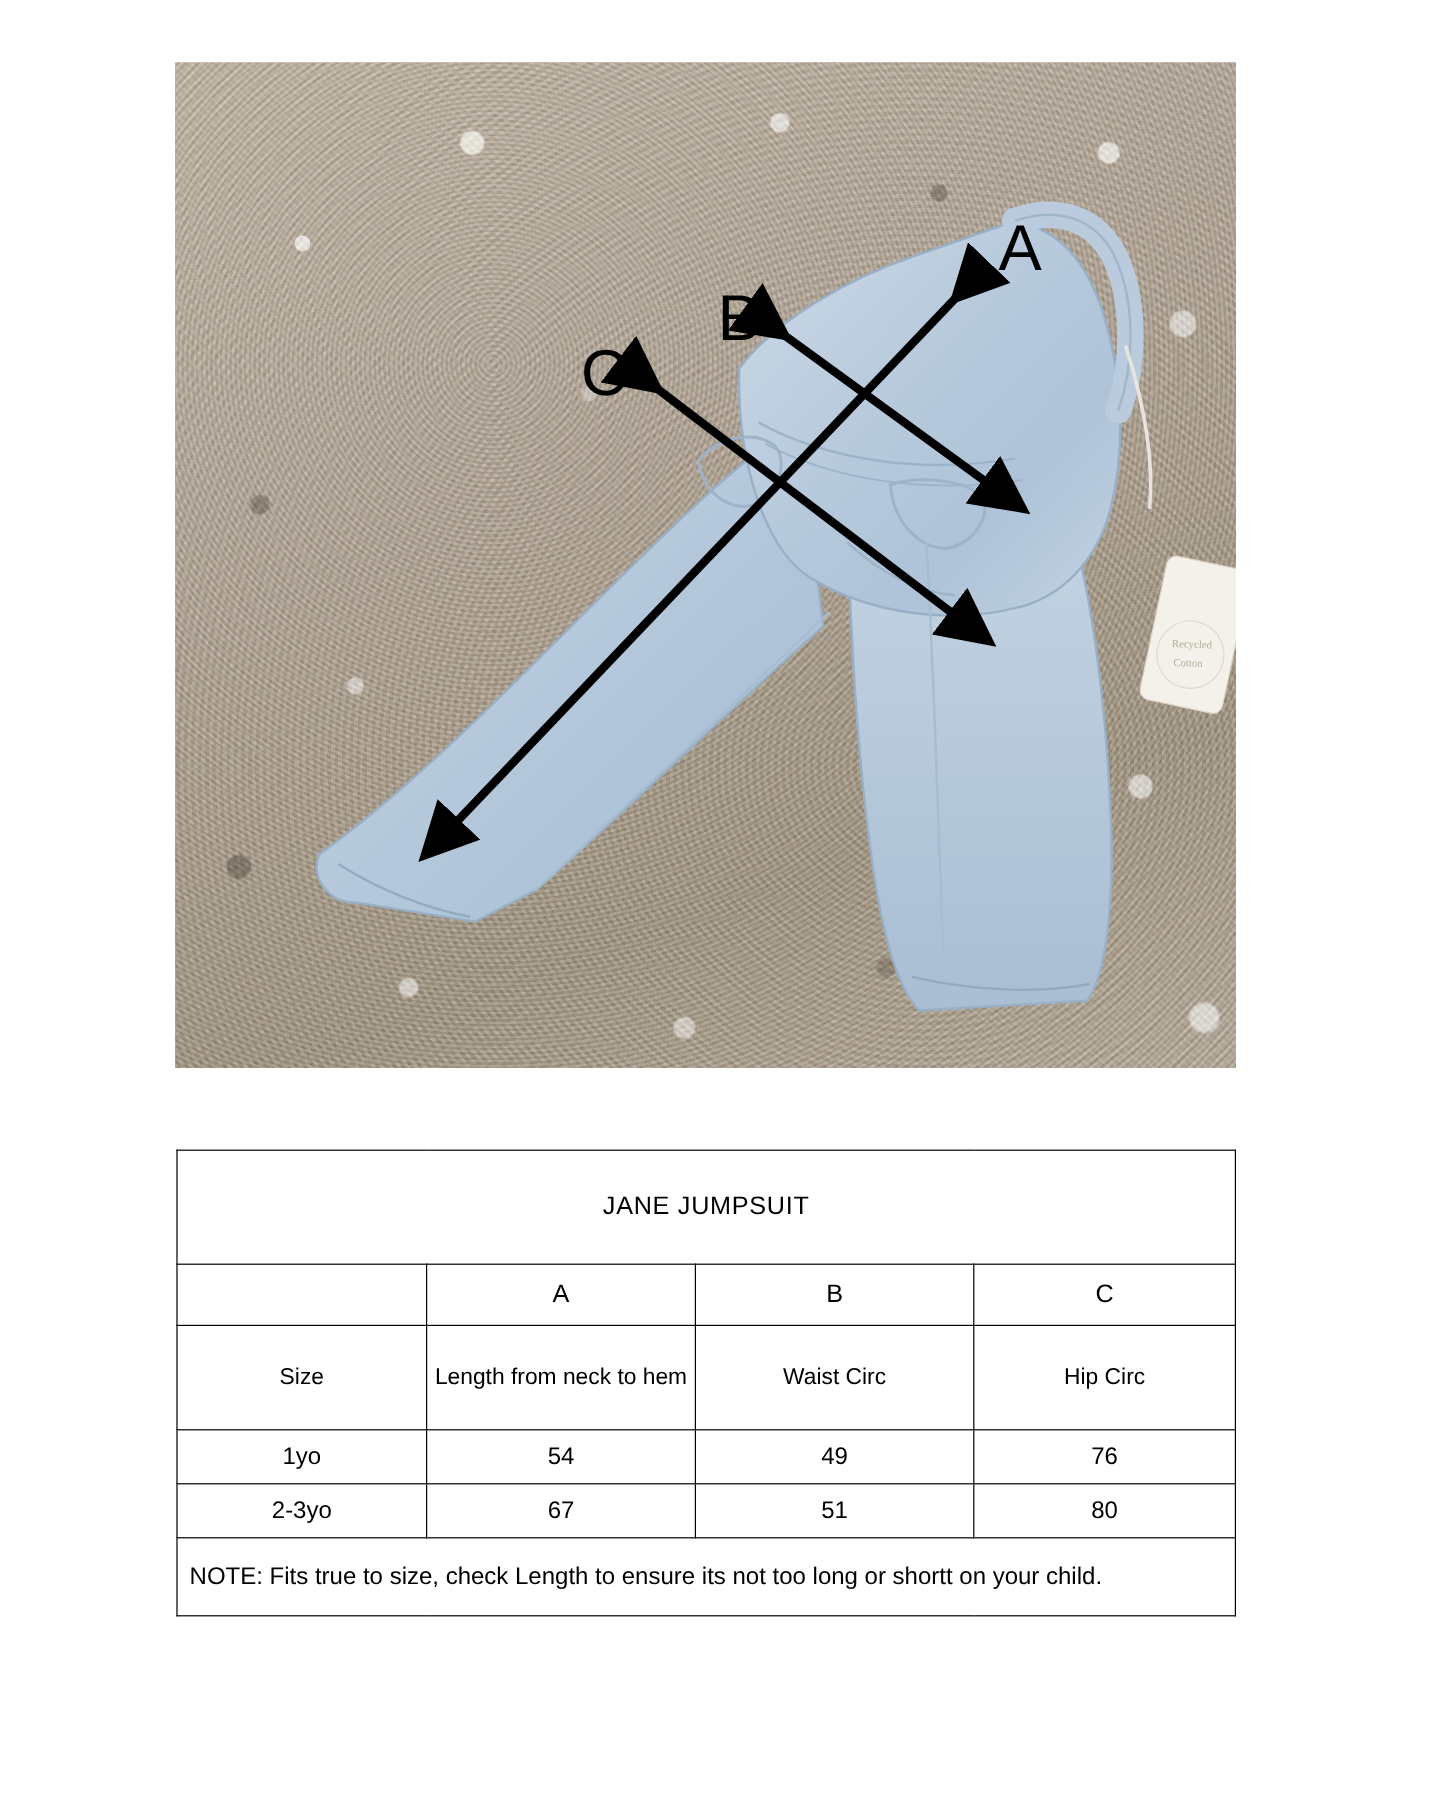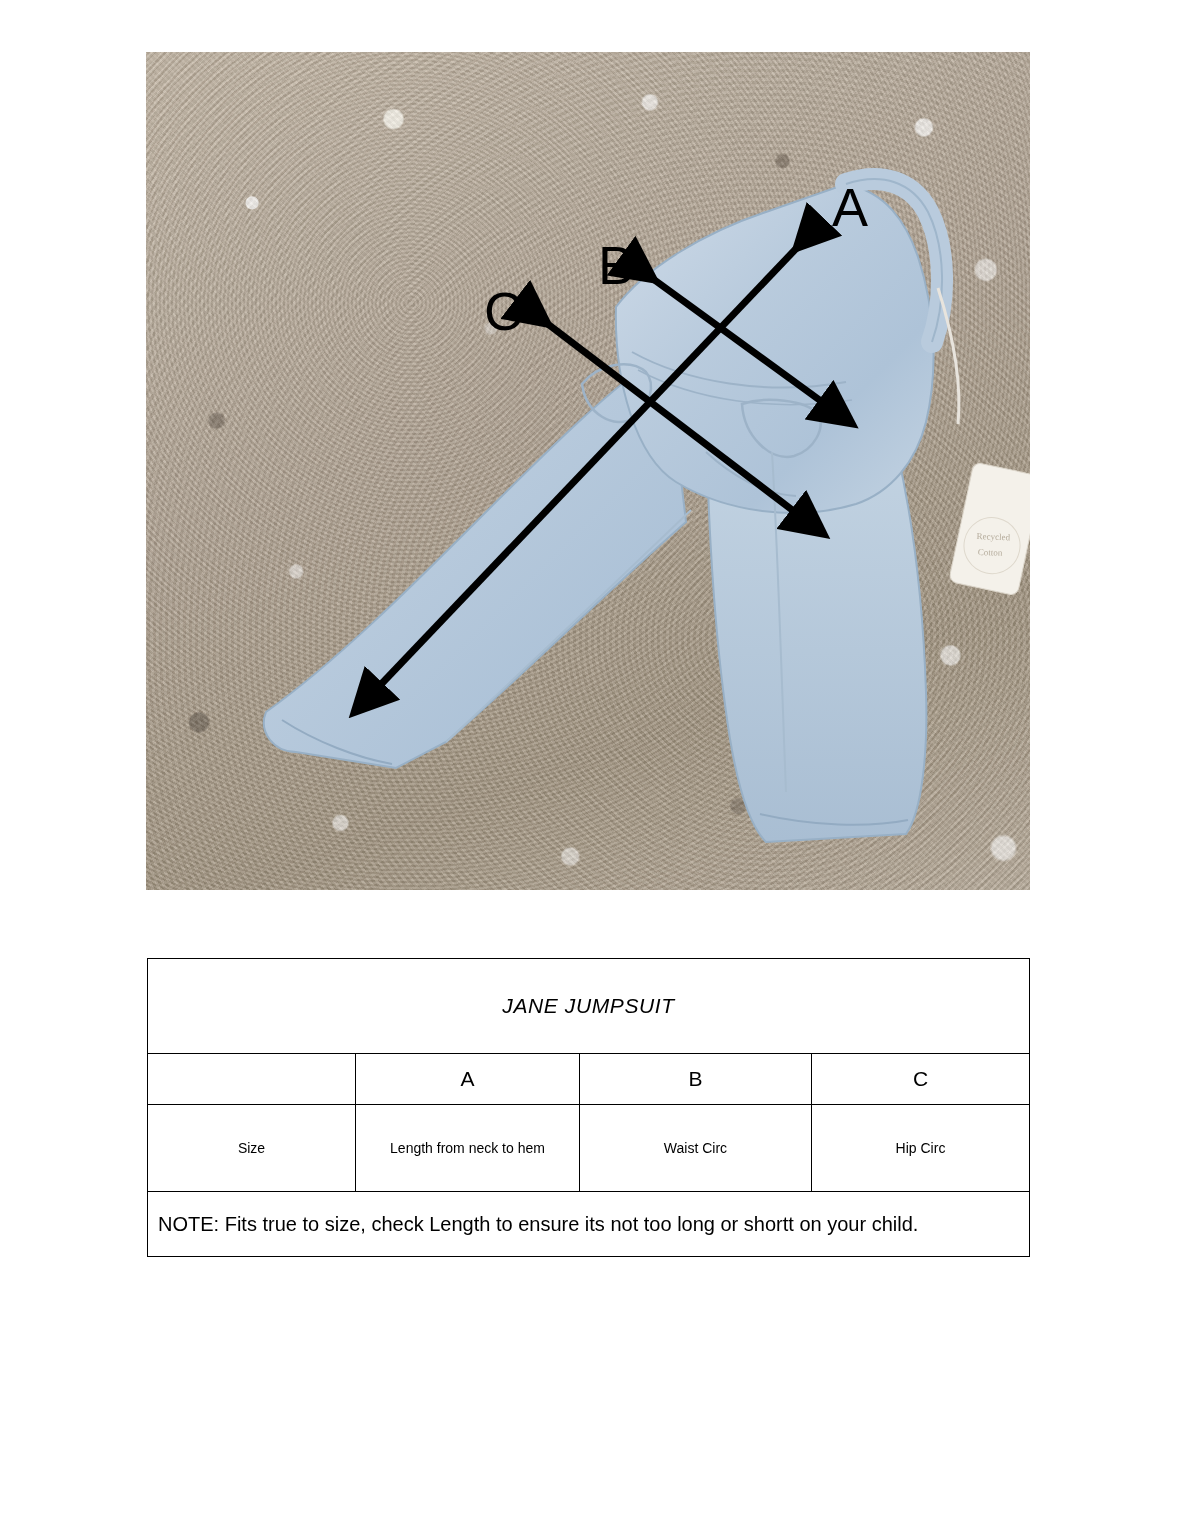--- a/index.html
+++ b/index.html
@@ -96,29 +96,28 @@
     text-align: center;
     vertical-align: middle;
     padding: 4px 6px;
     font-family: "Liberation Sans", sans-serif;
     font-weight: 400;
   }
   .title-cell {
     height: 86px;
     font-size: 21px;
     letter-spacing: .6px;
-    font-style: italic;
   }
   .col-size { width: 208px; }
   .col-a { width: 224px; }
   .col-b { width: 232px; }
   .col-c { width: 218px; }
 
   .letter-row td { height: 42px; font-size: 21px; }
-  .header-row td { height: 78px; font-size: 14px; line-height: 1.45; }
+  .header-row td { height: 78px; font-size: 19px; line-height: 1.45; }
   .data-row td { height: 36px; font-size: 20px; }
   .note-row td {
     height: 56px;
     text-align: left;
     padding-left: 10px;
     font-size: 20px;
   }
 </style>
 </head>
 <body>
@@ -221,18 +220,30 @@
       <td>B</td>
       <td>C</td>
     </tr>
     <tr class="header-row">
       <td>Size</td>
       <td>Length from neck to hem</td>
       <td>Waist Circ</td>
       <td>Hip Circ</td>
     </tr>
 
+    <tr class="data-row">
+      <td>1yo</td>
+      <td>54</td>
+      <td>49</td>
+      <td>76</td>
+    </tr>
+    <tr class="data-row">
+      <td>2-3yo</td>
+      <td>67</td>
+      <td>51</td>
+      <td>80</td>
+    </tr>
 
     <tr class="note-row">
       <td colspan="4">NOTE: Fits true to size, check Length to ensure its not too long or shortt on your child.</td>
     </tr>
   </tbody>
 </table>
 
 </body></html>

